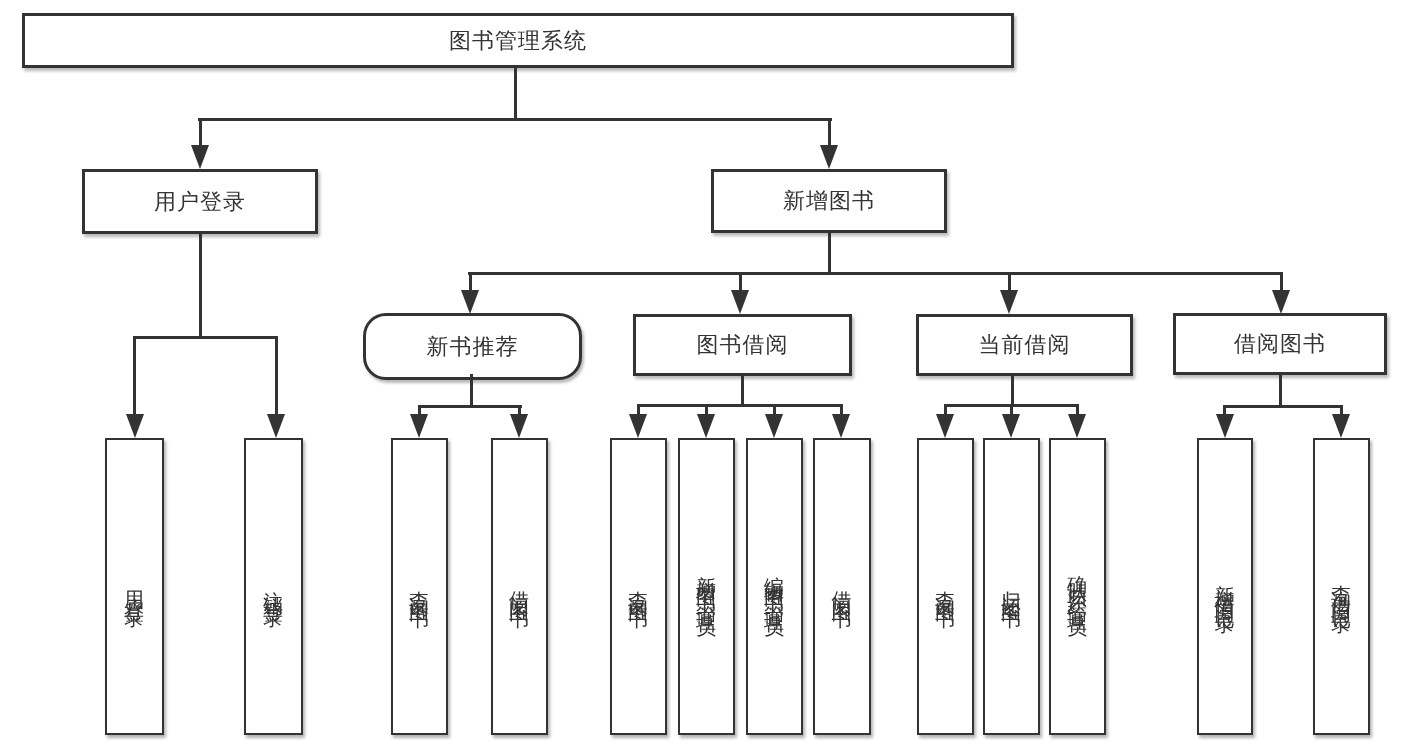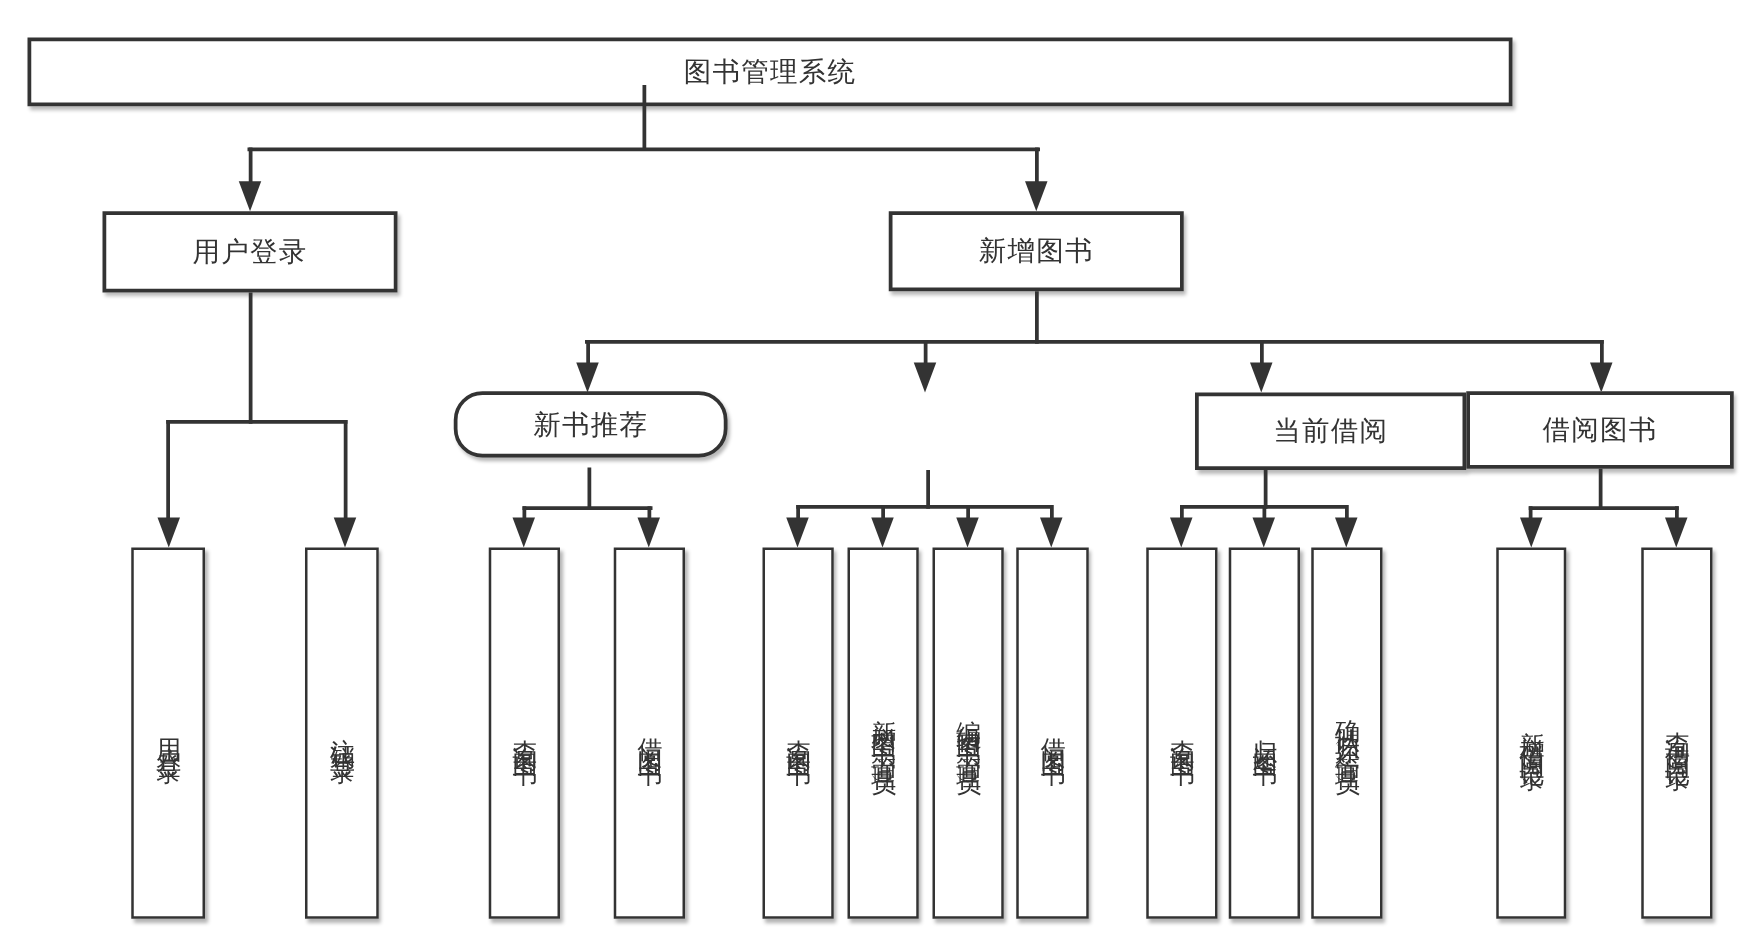--- a/index.html
+++ b/index.html
@@ -31,21 +31,21 @@
     position:absolute;right:10px;top:715px;
     font-size:20px;color:#9e9e9e;opacity:0.85;letter-spacing:1px;
     white-space:nowrap;pointer-events:none;
   }
 </style>
 </head>
 <body>
 
 <div class="canvas">
 
-  <div class="box" style="left:22px;top:30px;width:1188px;height:55px;">图书管理系统</div>
+  <div class="box" style="left:22px;top:13px;width:992px;height:55px;">图书管理系统</div>
 
   <div class="vline" style="left:514px;top:68px;height:52px;"></div>
   <div class="hline" style="left:198px;top:118px;width:634px;"></div>
   <div class="vline" style="left:199px;top:118px;height:36px;"></div>
   <div class="arrow" style="left:191px;top:145px;"></div>
   <div class="vline" style="left:828px;top:118px;height:36px;"></div>
   <div class="arrow" style="left:820px;top:145px;"></div>
 
   <div class="box" style="left:82px;top:169px;width:236px;height:65px;">用户登录</div>
   <div class="box" style="left:711px;top:169px;width:236px;height:64px;">新增图书</div>
@@ -61,22 +61,23 @@
   <div class="hline" style="left:468px;top:272px;width:815px;"></div>
   <div class="vline" style="left:469px;top:272px;height:28px;"></div>
   <div class="arrow" style="left:461px;top:290px;"></div>
   <div class="vline" style="left:739px;top:272px;height:28px;"></div>
   <div class="arrow" style="left:731px;top:290px;"></div>
   <div class="vline" style="left:1008px;top:272px;height:28px;"></div>
   <div class="arrow" style="left:1000px;top:290px;"></div>
   <div class="vline" style="left:1280px;top:272px;height:28px;"></div>
   <div class="arrow" style="left:1272px;top:290px;"></div>
 
-  <div class="box" style="left:363px;top:313px;width:219px;height:53px;border-radius:23px;">新书推荐</div>
-  <div class="box" style="left:956px;top:314px;width:217px;height:62px;">当前借阅</div>
+  <div class="box" style="left:363px;top:313px;width:219px;height:67px;border-radius:23px;">新书推荐</div>
+  <div class="box" style="left:633px;top:314px;width:219px;height:62px;">图书借阅</div>
+  <div class="box" style="left:916px;top:314px;width:217px;height:62px;">当前借阅</div>
   <div class="box" style="left:1173px;top:313px;width:214px;height:62px;">借阅图书</div>
 
   <div class="vline" style="left:470px;top:374px;height:34px;"></div>
   <div class="hline" style="left:418px;top:405px;width:104px;"></div>
   <div class="vline" style="left:418px;top:405px;height:18px;"></div>
   <div class="arrow" style="left:410px;top:414px;"></div>
   <div class="vline" style="left:518px;top:405px;height:18px;"></div>
   <div class="arrow" style="left:510px;top:414px;"></div>
 
   <div class="vline" style="left:741px;top:376px;height:31px;"></div>

